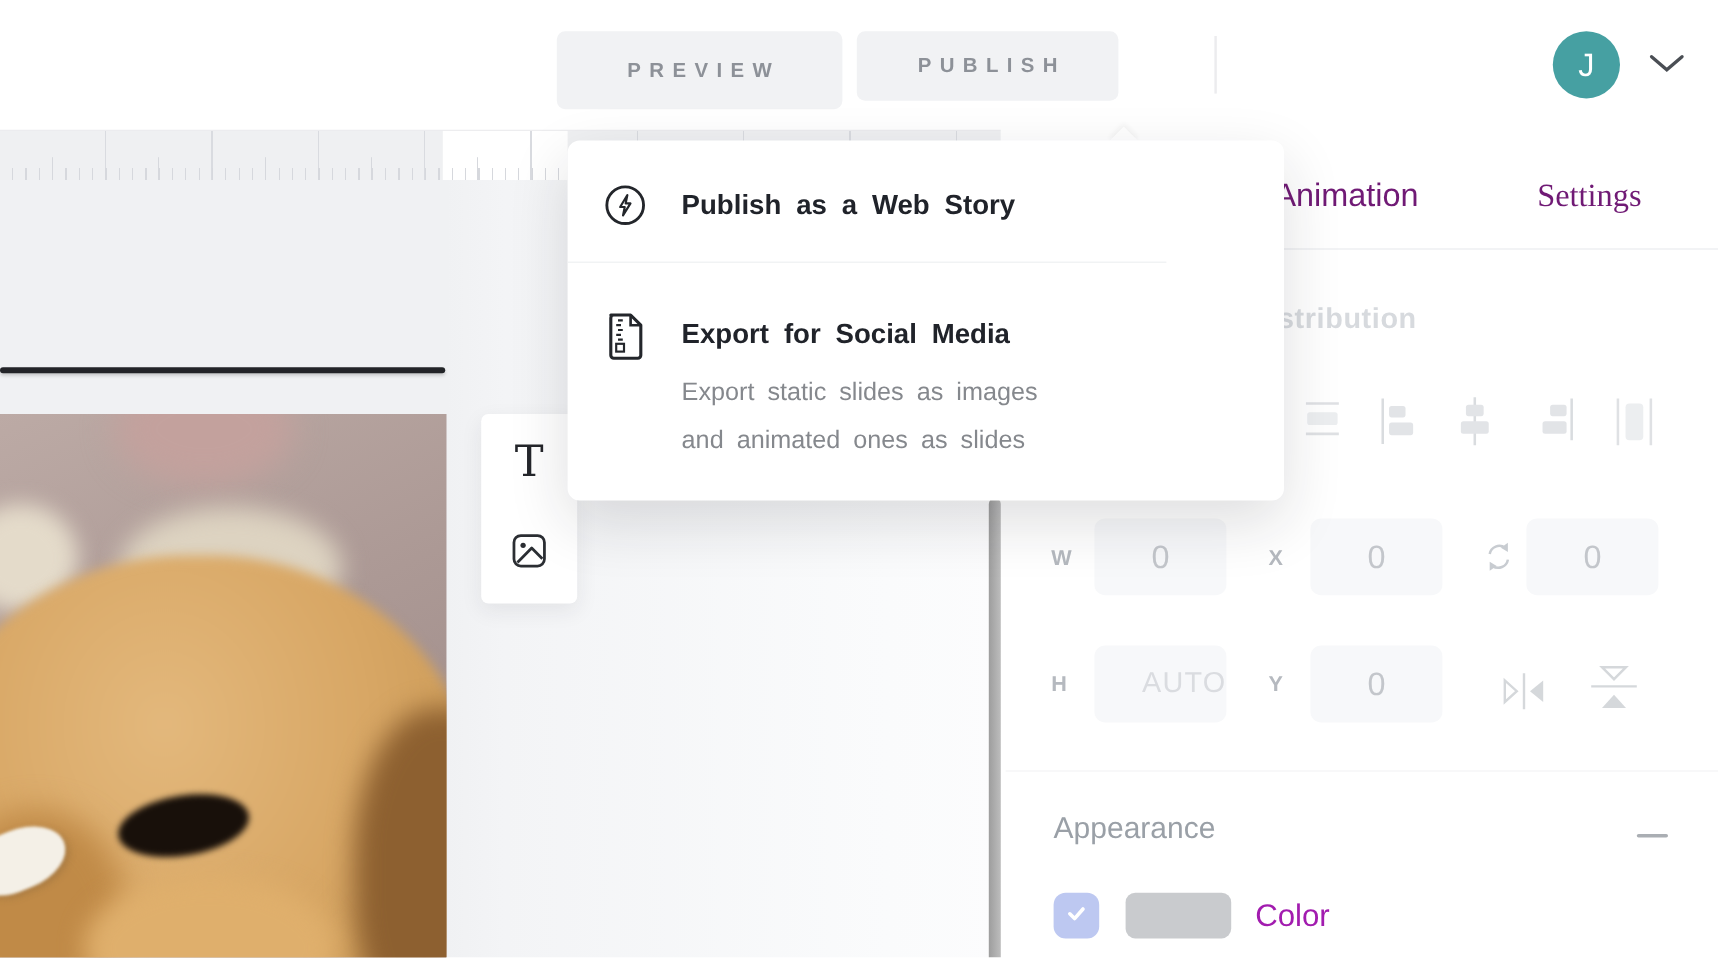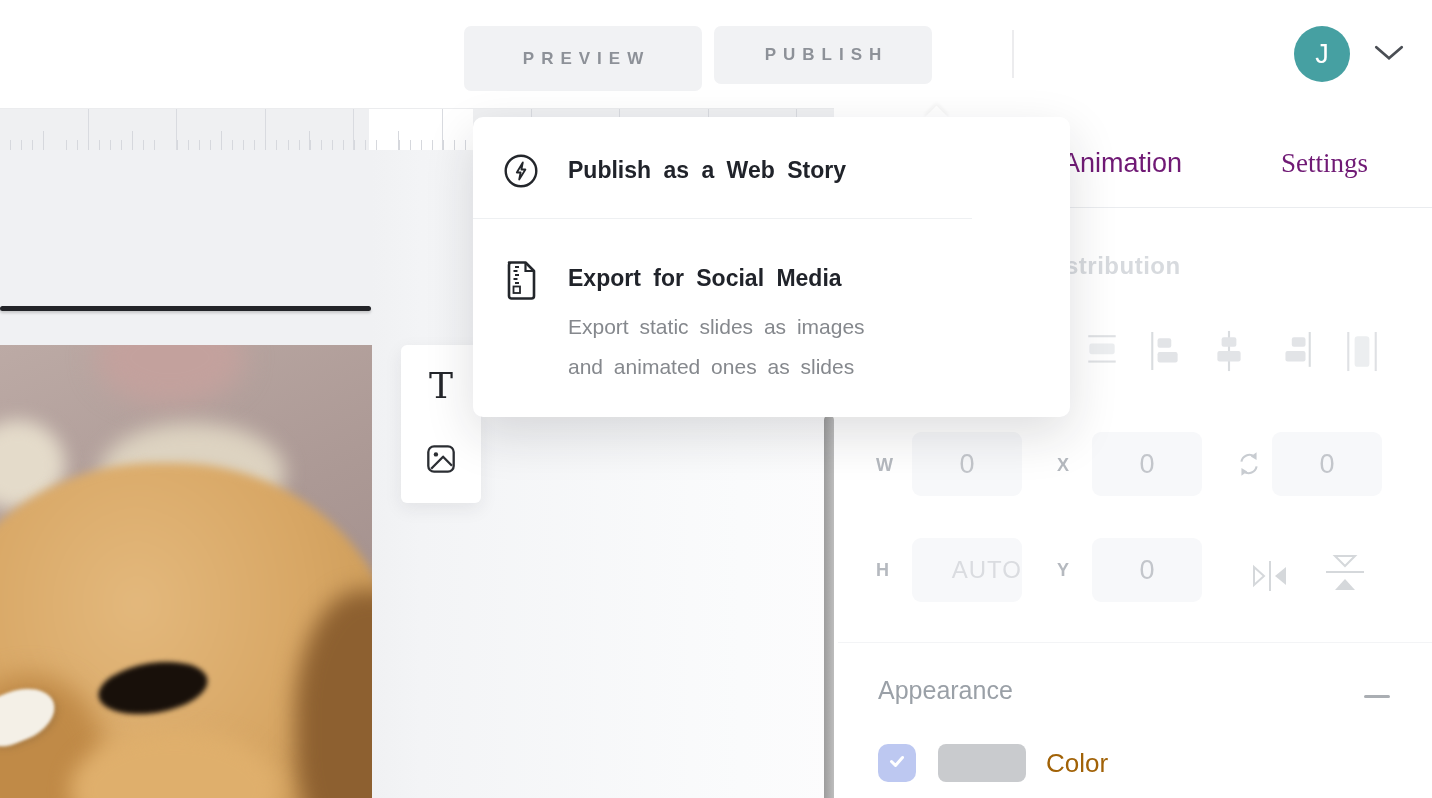--- a/index.html
+++ b/index.html
@@ -73,21 +73,21 @@
     text-align:center; font-size:27px; color:#c3c6cb; font-family:"Liberation Sans", sans-serif; }
   .field-auto { font-size:24px; color:#dadce0; letter-spacing:1px; }
   .icon-btn { position:absolute; z-index:4; background:none; border:none; cursor:pointer; padding:0; }
   .sec-divider { left:838px; top:642px; width:594px; height:1px; background:#f3f4f6; z-index:4; }
   .appearance-heading { left:878px; top:676px; z-index:4; font-size:25px; color:#9aa0a7; }
   .minus-btn { left:1364px; top:686px; width:32px; height:14px; z-index:4; }
   .minus-btn span { display:block; margin-top:6px; width:26px; height:3px; background:#aaaeb3; border-radius:2px; }
   .checkbox { left:878px; top:744px; width:38px; height:38px; border-radius:10px; background:#bdc8f1; z-index:4;
     display:flex; align-items:center; justify-content:center; cursor:pointer; }
   .swatch { left:938px; top:744px; width:88px; height:38px; border-radius:8px; background:#c9cbce; z-index:4; cursor:pointer; }
-  .color-label { left:1046px; top:748px; z-index:4; font-size:26px; color:#a16207; }
+  .color-label { left:1046px; top:748px; z-index:4; font-size:26px; color:#a21caf; }
 
   
   .dropdown-caret { left:928px; top:109px; width:17px; height:17px; background:#fff; transform:rotate(45deg); z-index:59;
     box-shadow:-2px -2px 4px rgba(30,34,40,.05); }
   .dropdown { left:473px; top:117px; width:597px; height:300px; background:#fff; border-radius:10px; z-index:60;
     box-shadow:0 18px 50px rgba(25,28,33,.14); }
   .dd-item { position:absolute; left:0; width:499px; cursor:pointer; background:none; border:none; text-align:left; }
   .dd-item-1 { top:0; height:101px; }
   .dd-item-2 { top:102px; height:198px; }
   .dd-divider { position:absolute; left:0; top:101px; width:499px; height:1px; background:#eef0f2; }

